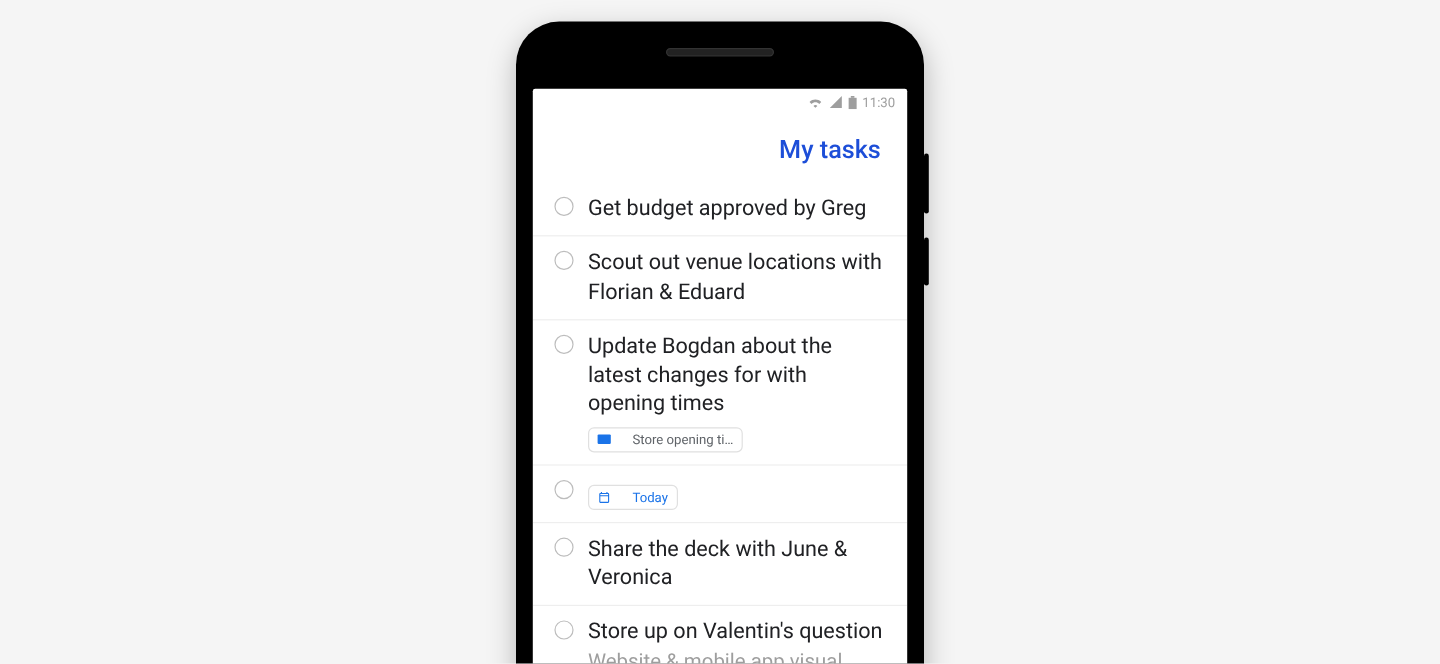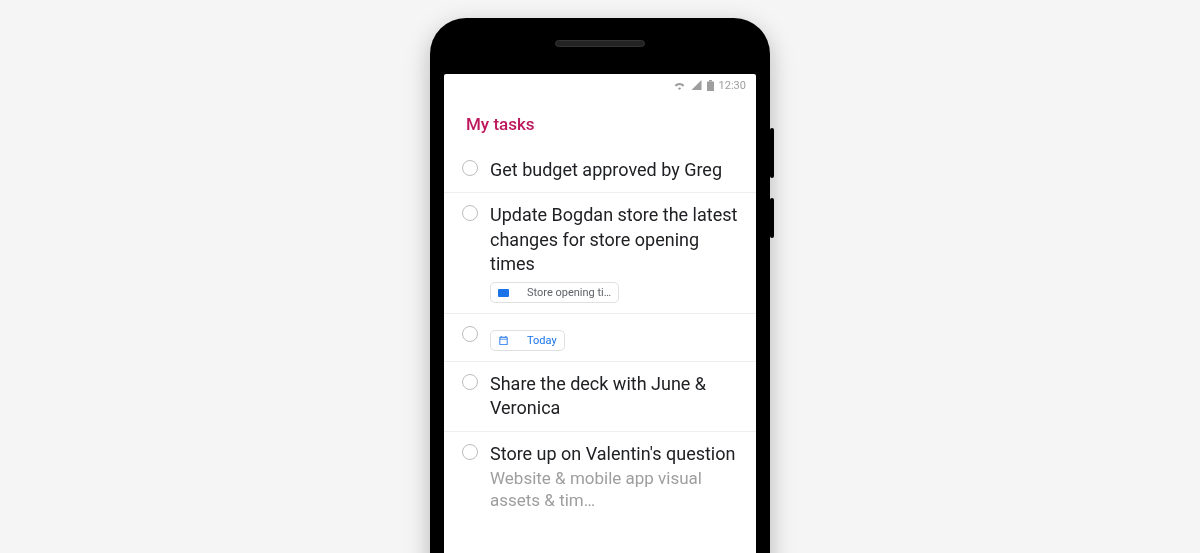--- a/index.html
+++ b/index.html
@@ -63,24 +63,25 @@
       color: #9e9e9e;
       font-size: 11px;
     }
     .status-icon { display: flex; align-items: center; }
     .content {
       flex: 1;
       overflow: hidden;
       position: relative;
     }
     .page-title {
-      font-size: 17px;
+      font-size: 21px;
       font-weight: 500;
-      color: #be185d;
+      color: #1d4ed8;
       padding: 18px 22px 14px 22px;
+      text-align: right;
     }
     .task-list {
       padding: 0 0 80px 0;
     }
     .task-item {
       display: flex;
       align-items: flex-start;
       padding: 10px 18px 10px 18px;
       border-bottom: 1px solid #eeeeee;
       gap: 12px;
@@ -162,40 +163,46 @@
         <svg width="11" height="10" viewBox="0 0 10 10">
             <path fill="#9e9e9e" d="M0 10 L10 10 L10 0 Z"></path>
           </svg>
       </span>
       <span class="status-icon">
         <svg width="7" height="11" viewBox="0 0 7 11">
             <rect x="2" y="0" width="3" height="1.5" fill="#9e9e9e"></rect>
             <rect x="0" y="1.5" width="7" height="9.5" fill="#9e9e9e"></rect>
           </svg>
       </span>
-      <span>12:30</span>
+      <span>11:30</span>
     </div>
 
     <div class="content">
       <h1 class="page-title">My tasks</h1>
 
       <div class="task-list">
 
         <div class="task-item">
           <div class="task-circle"></div>
           <div class="task-body">
             <div class="task-title">Get budget approved by Greg</div>
           </div>
         </div>
 
-
-        <div class="task-item">
-          <div class="task-circle"></div>
-          <div class="task-body">
-            <div class="task-title">Update Bogdan store the latest changes for store opening times</div>
+        <div class="task-item">
+          <div class="task-circle"></div>
+          <div class="task-body">
+            <div class="task-title">Scout out venue locations with Florian &amp; Eduard</div>
+          </div>
+        </div>
+
+        <div class="task-item">
+          <div class="task-circle"></div>
+          <div class="task-body">
+            <div class="task-title">Update Bogdan about the latest changes for with opening times</div>
             <div class="chip email-chip">
               <span class="chip-icon">
                   <span class="email-icon-box"></span>
                 </span>
               <span>Store opening ti…</span>
             </div>
           </div>
         </div>
 
         <div class="task-item">

